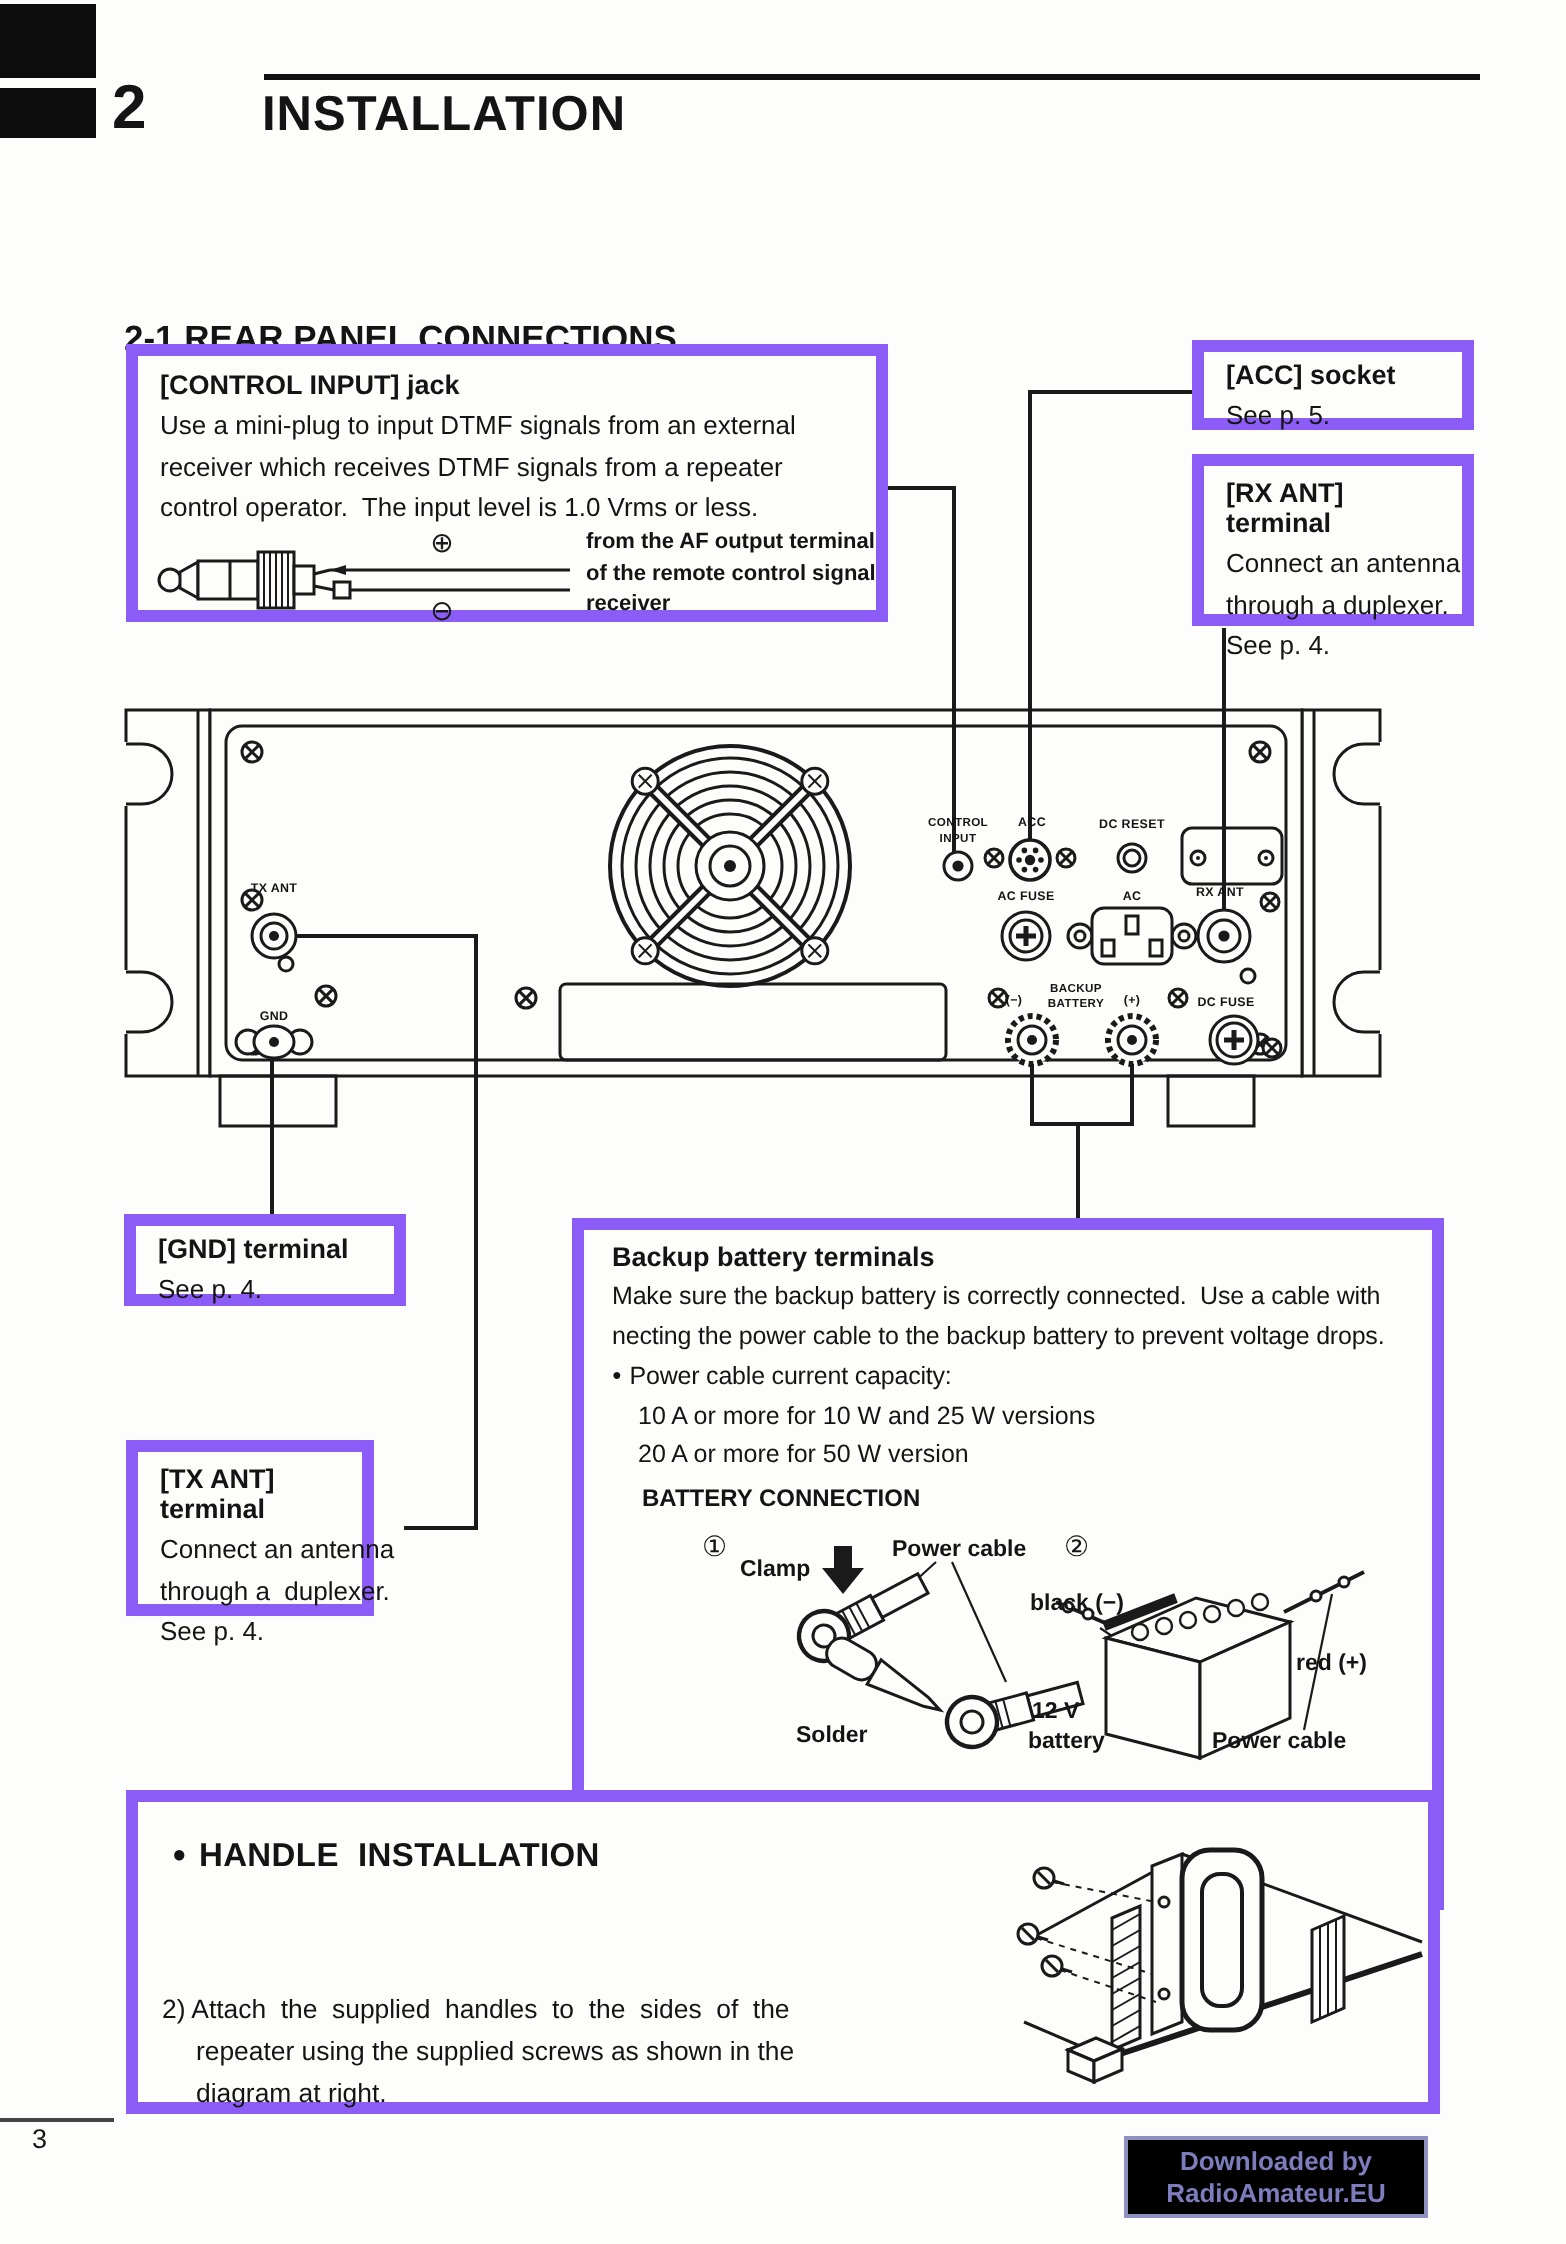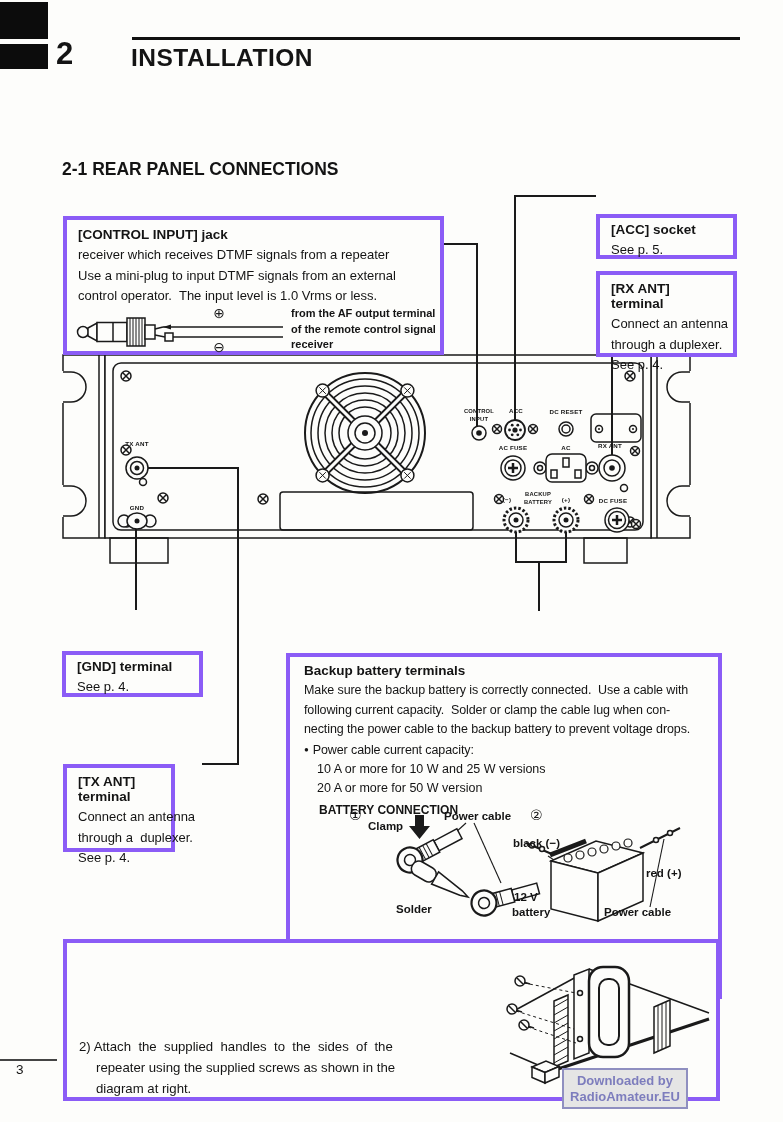--- a/index.html
+++ b/index.html
@@ -1,20 +1,20 @@
 <!DOCTYPE html>
 <html><head>
 <meta charset="utf-8">
 <style>
   html,body{margin:0;padding:0;background:#e8e8e8;}
   #page{position:relative;width:783px;height:1122px;background:#fdfdfb;overflow:hidden;
         font-family:"Liberation Sans","DejaVu Sans",sans-serif;color:#141414;}
   .abs{position:absolute;}
-  .box{position:absolute;background:#fdfdfb;border:4px solid #8b5cf6;box-sizing:border-box;
-       padding:7px 11px;z-index:2;margin-top:44px;}
+  .box{position:absolute;background:#fdfdfb;border:6px solid #8b5cf6;box-sizing:border-box;
+       padding:7px 11px;z-index:2;}
   .bt{font-weight:bold;font-size:13.5px;margin-bottom:3px;}
   .bl{font-size:13px;line-height:20.5px;}
   .line{white-space:pre;}
   .tab-bar{position:absolute;left:0;width:48px;background:#0c0c0c;z-index:2;}
   #chapter-num{position:absolute;left:56px;top:36px;font-size:31px;font-weight:bold;z-index:2;}
   #chapter-rule{position:absolute;left:132px;top:37px;width:608px;height:3px;background:#111;z-index:2;}
   #chapter-title{position:absolute;left:131px;top:44px;font-size:24.5px;font-weight:bold;letter-spacing:.5px;z-index:2;}
   #section-title{position:absolute;left:62px;top:119px;font-size:17.5px;font-weight:bold;z-index:2;margin-top:40px;}
   #diagram-svg{position:absolute;left:0;top:0;z-index:1;}
   svg{font-family:"Liberation Sans","DejaVu Sans",sans-serif;}
@@ -24,23 +24,23 @@
   .bb-body{font-size:12.5px;line-height:19.5px;letter-spacing:-0.1px;}
   .cap-line{font-size:12.5px;line-height:19px;margin-left:13px;}
   #battery-heading{font-size:12px;font-weight:bold;margin-left:15px;margin-top:5px;}
   .bsvg-lbl{font-size:11.5px;font-weight:bold;fill:#141414;}
   .bsvg-mark{font-size:14px;fill:#141414;}
   #handle-title{position:absolute;left:17px;top:18px;font-size:16.5px;font-weight:bold;letter-spacing:.2px;}
   #handle-title .blt{font-size:12px;vertical-align:2px;margin-right:6px;}
   .hstep{position:absolute;font-size:13.2px;line-height:21px;}
   #footer-rule{position:absolute;left:0;top:1059px;width:57px;border-top:2px solid #444;z-index:2;}
   #page-num{position:absolute;left:16px;top:1062px;font-size:13.5px;z-index:2;}
-  #watermark{position:absolute;left:562px;top:1068px;width:126px;height:41px;border:2px solid #8f8fc0;
+  #watermark{position:absolute;left:562px;top:1068px;width:152px;height:41px;border:2px solid #8f8fc0;
              box-sizing:border-box;display:flex;flex-direction:column;align-items:center;justify-content:center;
-             font-size:13px;font-weight:bold;color:#7d7dbd;line-height:16px;z-index:2;background:#e5e5e5;}
+             font-size:13px;font-weight:bold;color:#7d7dbd;line-height:16px;z-index:2;background:#000000;}
   .bb-bullet{font-size:8px;vertical-align:2px;margin-right:4px;}
 </style>
 </head>
 <body>
 
 <div id="page">
 
   <div class="tab-bar" style="top:2px;height:37px;"></div>
   <div class="tab-bar" style="top:44px;height:25px;"></div>
   <div id="chapter-num">2</div>
@@ -293,22 +293,22 @@
       <text class="plbl plbl-s" x="538" y="496">BACKUP</text>
       <text class="plbl plbl-s" x="538" y="503.5">BATTERY</text>
       <text class="plbl" x="507" y="502">(−)</text>
       <text class="plbl" x="566" y="502">(+)</text>
       <text class="plbl" x="613" y="503">DC FUSE</text>
     </g>
   </svg>
 
   <div class="box" style="left:63px;top:172px;width:381px;height:139px;">
     <div class="bt">[CONTROL INPUT] jack</div>
+    <div class="bl line">Use a mini-plug to input DTMF signals from an external</div>
     <div class="bl line">receiver which receives DTMF signals from a repeater</div>
-    <div class="bl line">Use a mini-plug to input DTMF signals from an external</div>
     <div class="bl line">control operator.  The input level is 1.0 Vrms or less.</div>
     <svg class="abs" style="left:6px;top:82px;" width="214" height="52" viewBox="0 0 214 52">
       <g stroke="#1a1a1a" stroke-width="1.5" fill="none">
         <circle cx="10" cy="30" r="5.5" fill="#fdfdfb"></circle>
         <polygon points="15,26 24,21 24,39 15,34" fill="#fdfdfb"></polygon>
         <rect x="24" y="20.5" width="30" height="19" fill="#fdfdfb"></rect>
         <line x1="40" y1="20.5" x2="40" y2="39.5"></line>
         <rect x="54" y="16" width="18" height="28" fill="#fdfdfb"></rect>
         <line x1="57" y1="16" x2="57" y2="44" stroke-width="1"></line>
           <line x1="60" y1="16" x2="60" y2="44" stroke-width="1"></line>
@@ -343,31 +343,30 @@
     <div class="bl line">Connect an antenna</div>
     <div class="bl line">through a duplexer.</div>
     <div class="bl line">See p. 4.</div>
   </div>
 
   <div class="box" style="left:62px;top:607px;width:141px;height:46px;padding:4px 11px;">
     <div class="bt">[GND] terminal</div>
     <div class="bl line">See p. 4.</div>
   </div>
 
-  <div class="box" style="left:63px;top:720px;width:112px;height:88px;padding:6px 11px;">
+  <div class="box" style="left:63px;top:720px;width:124px;height:88px;padding:6px 11px;">
     <div class="bt">[TX ANT] terminal</div>
     <div class="bl line">Connect an antenna</div>
     <div class="bl line">through a  duplexer.</div>
     <div class="bl line">See p. 4.</div>
   </div>
 
   <div class="box" style="left:286px;top:609px;width:436px;height:346px;padding:6px 14px;">
     <div class="bt">Backup battery terminals</div>
     <div class="bb-body line">Make sure the backup battery is correctly connected.  Use a cable with</div>
-    <div class="bb-body line">following current capacity.  Solder or clamp the cable lug when con-</div>
     <div class="bb-body line">necting the power cable to the backup battery to prevent voltage drops.</div>
     <div class="bb-body">
       <span class="bb-bullet">●</span><span class="line">Power cable current capacity:</span>
     </div>
     <div class="cap-line line">10 A or more for 10 W and 25 W versions</div>
     <div class="cap-line line">20 A or more for 50 W version</div>
     <div id="battery-heading">BATTERY CONNECTION</div>
     <svg class="abs" style="left:8px;top:146px;" width="420" height="120" viewBox="0 0 420 120">
       <g stroke="#1a1a1a" stroke-width="1.5" fill="none">
 
@@ -431,20 +430,23 @@
       <text class="bsvg-mark" x="232" y="17">②</text>
       <text class="bsvg-lbl" x="215" y="44">black (−)</text>
       <text class="bsvg-lbl" x="348" y="74">red (+)</text>
       <text class="bsvg-lbl" x="216" y="98">12 V</text>
       <text class="bsvg-lbl" x="214" y="113">battery</text>
       <text class="bsvg-lbl" x="306" y="113">Power cable</text>
     </svg>
   </div>
 
   <div class="box" style="left:63px;top:895px;width:657px;height:162px;padding:0;">
+    <div id="handle-title">
+      <span class="blt">●</span><span class="line">HANDLE  INSTALLATION</span>
+    </div>
     <div class="hstep" style="left:12px;top:93px;">
       <div class="line">2) Attach  the  supplied  handles  to  the  sides  of  the</div>
       <div class="line" style="padding-left:17px;">repeater using the supplied screws as shown in the</div>
       <div class="line" style="padding-left:17px;">diagram at right.</div>
     </div>
     <svg class="abs" style="left:437px;top:6px;" width="212" height="148" viewBox="0 0 212 148">
       <g stroke="#1a1a1a" stroke-width="1.5" fill="none">
         <line x1="6" y1="64" x2="74" y2="27"></line>
         <line x1="85" y1="20" x2="205" y2="64"></line>
         <line x1="6" y1="104" x2="48" y2="122"></line>

